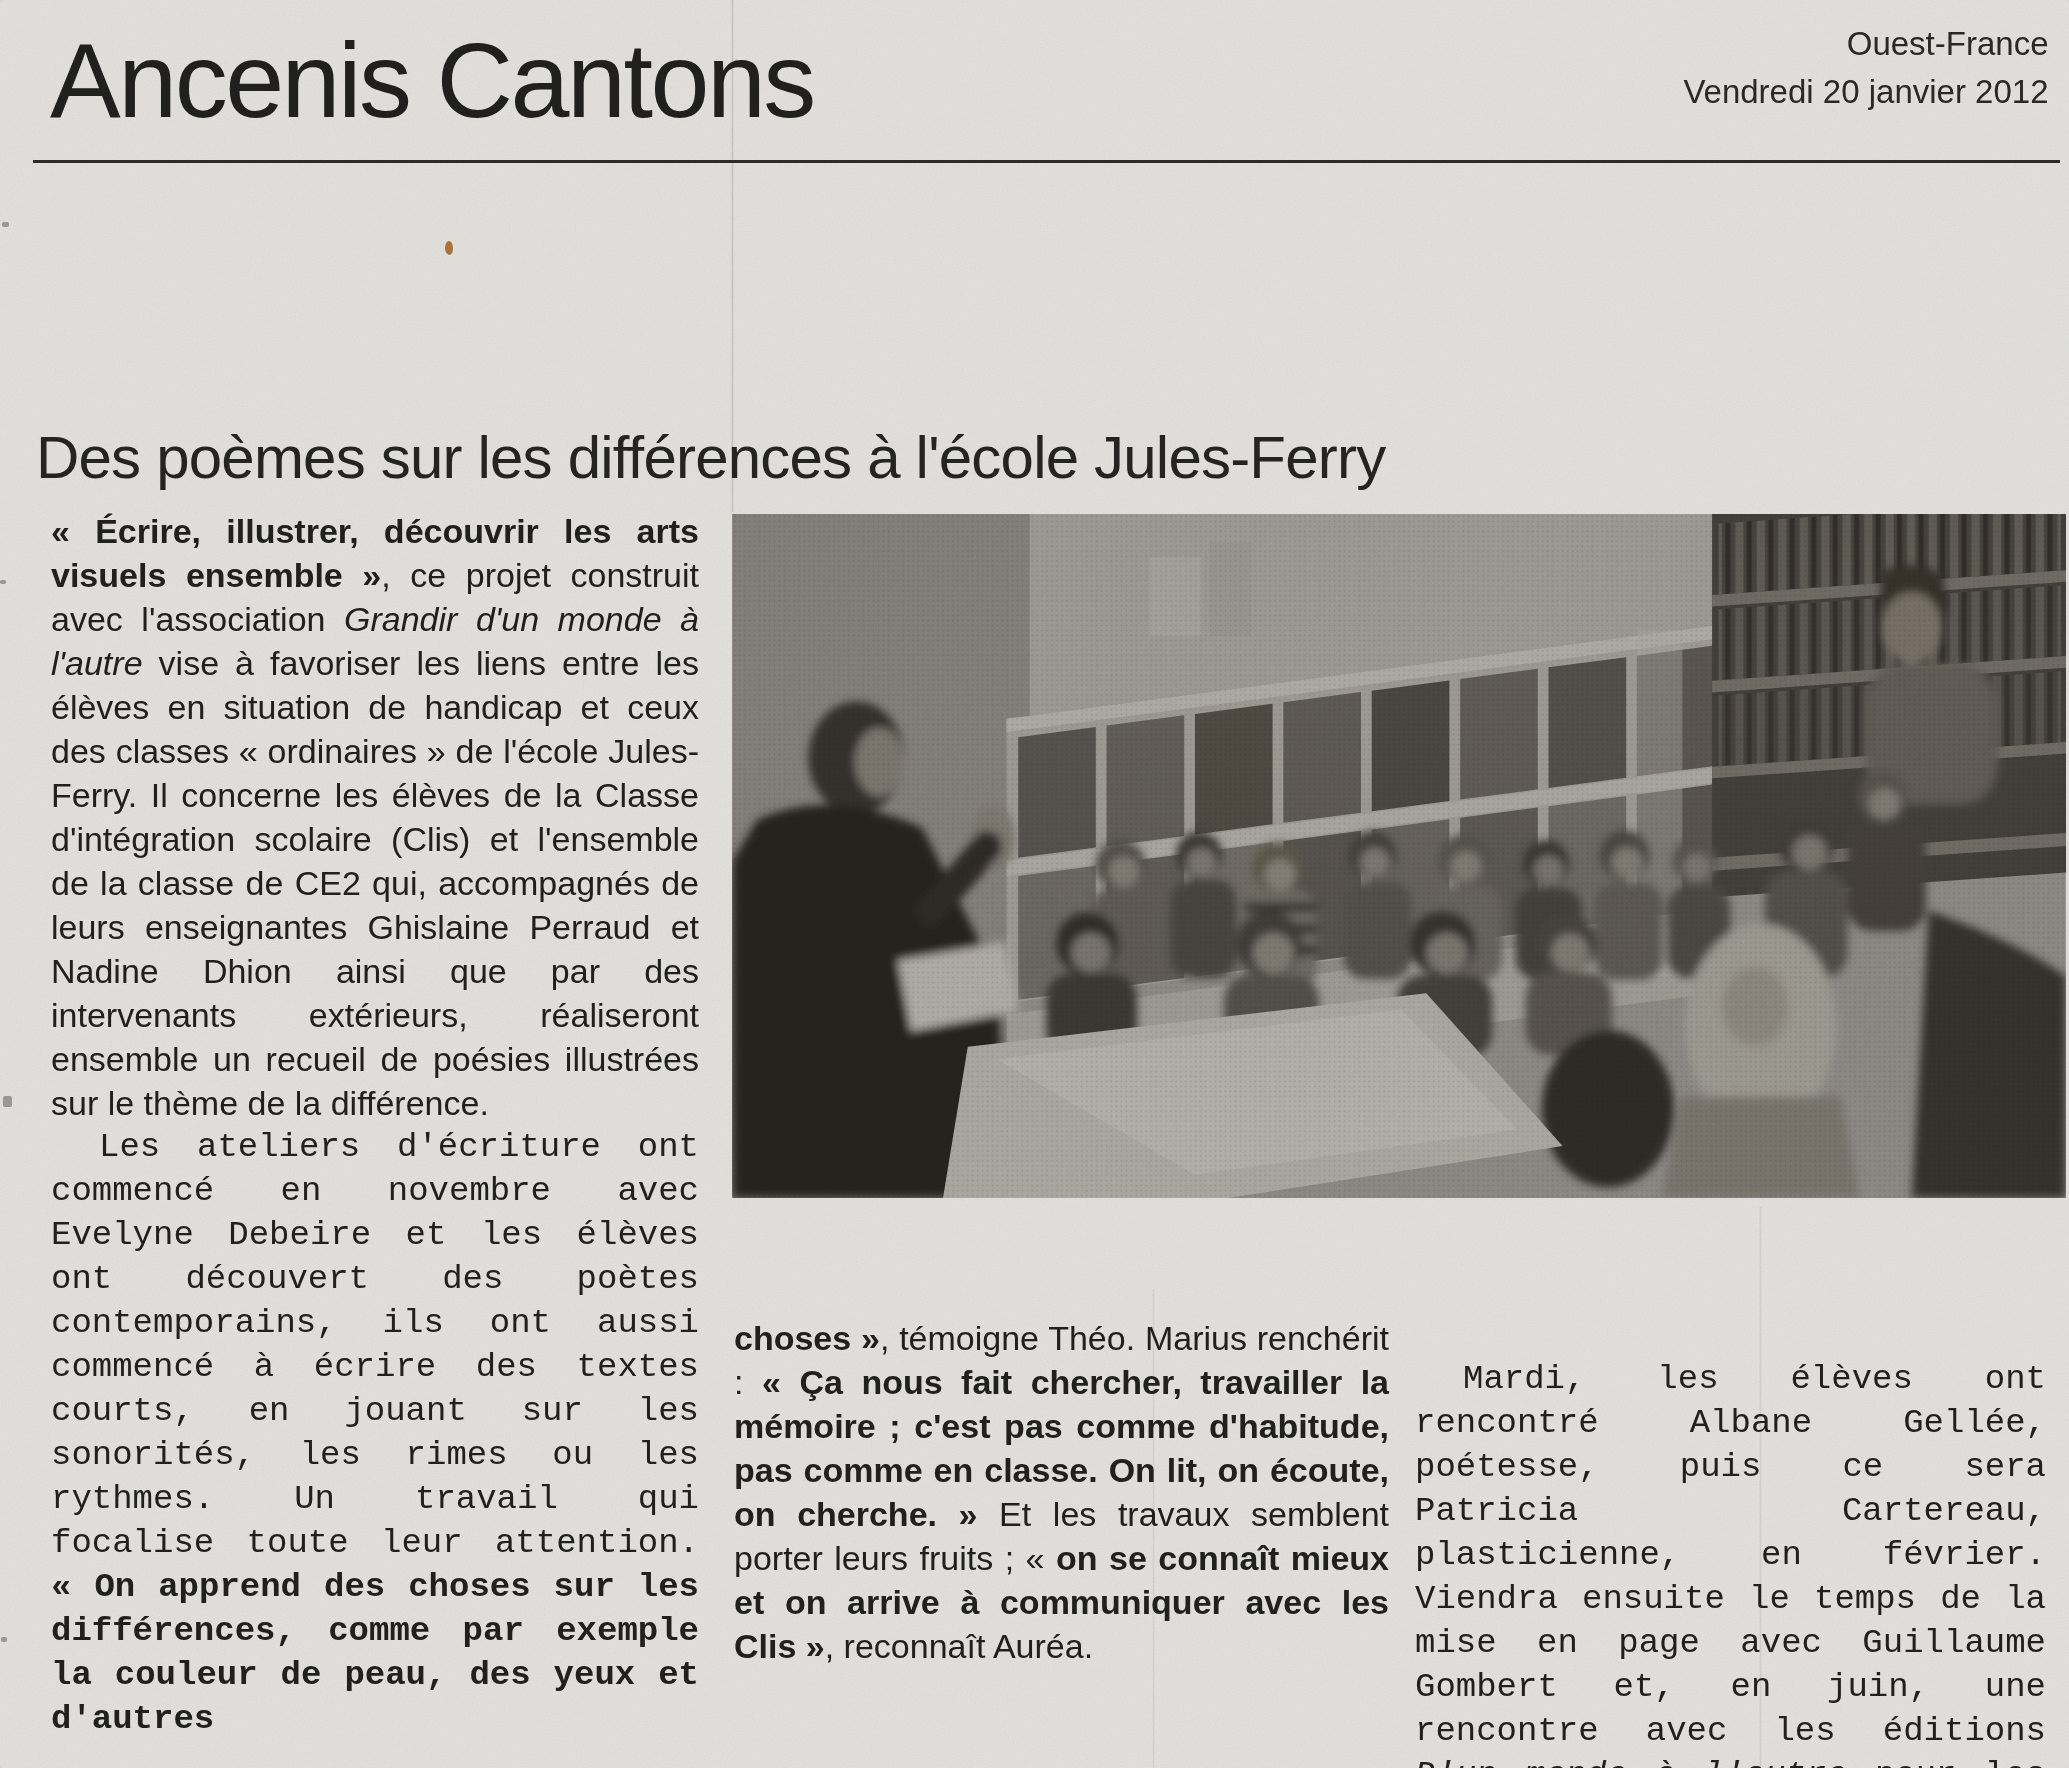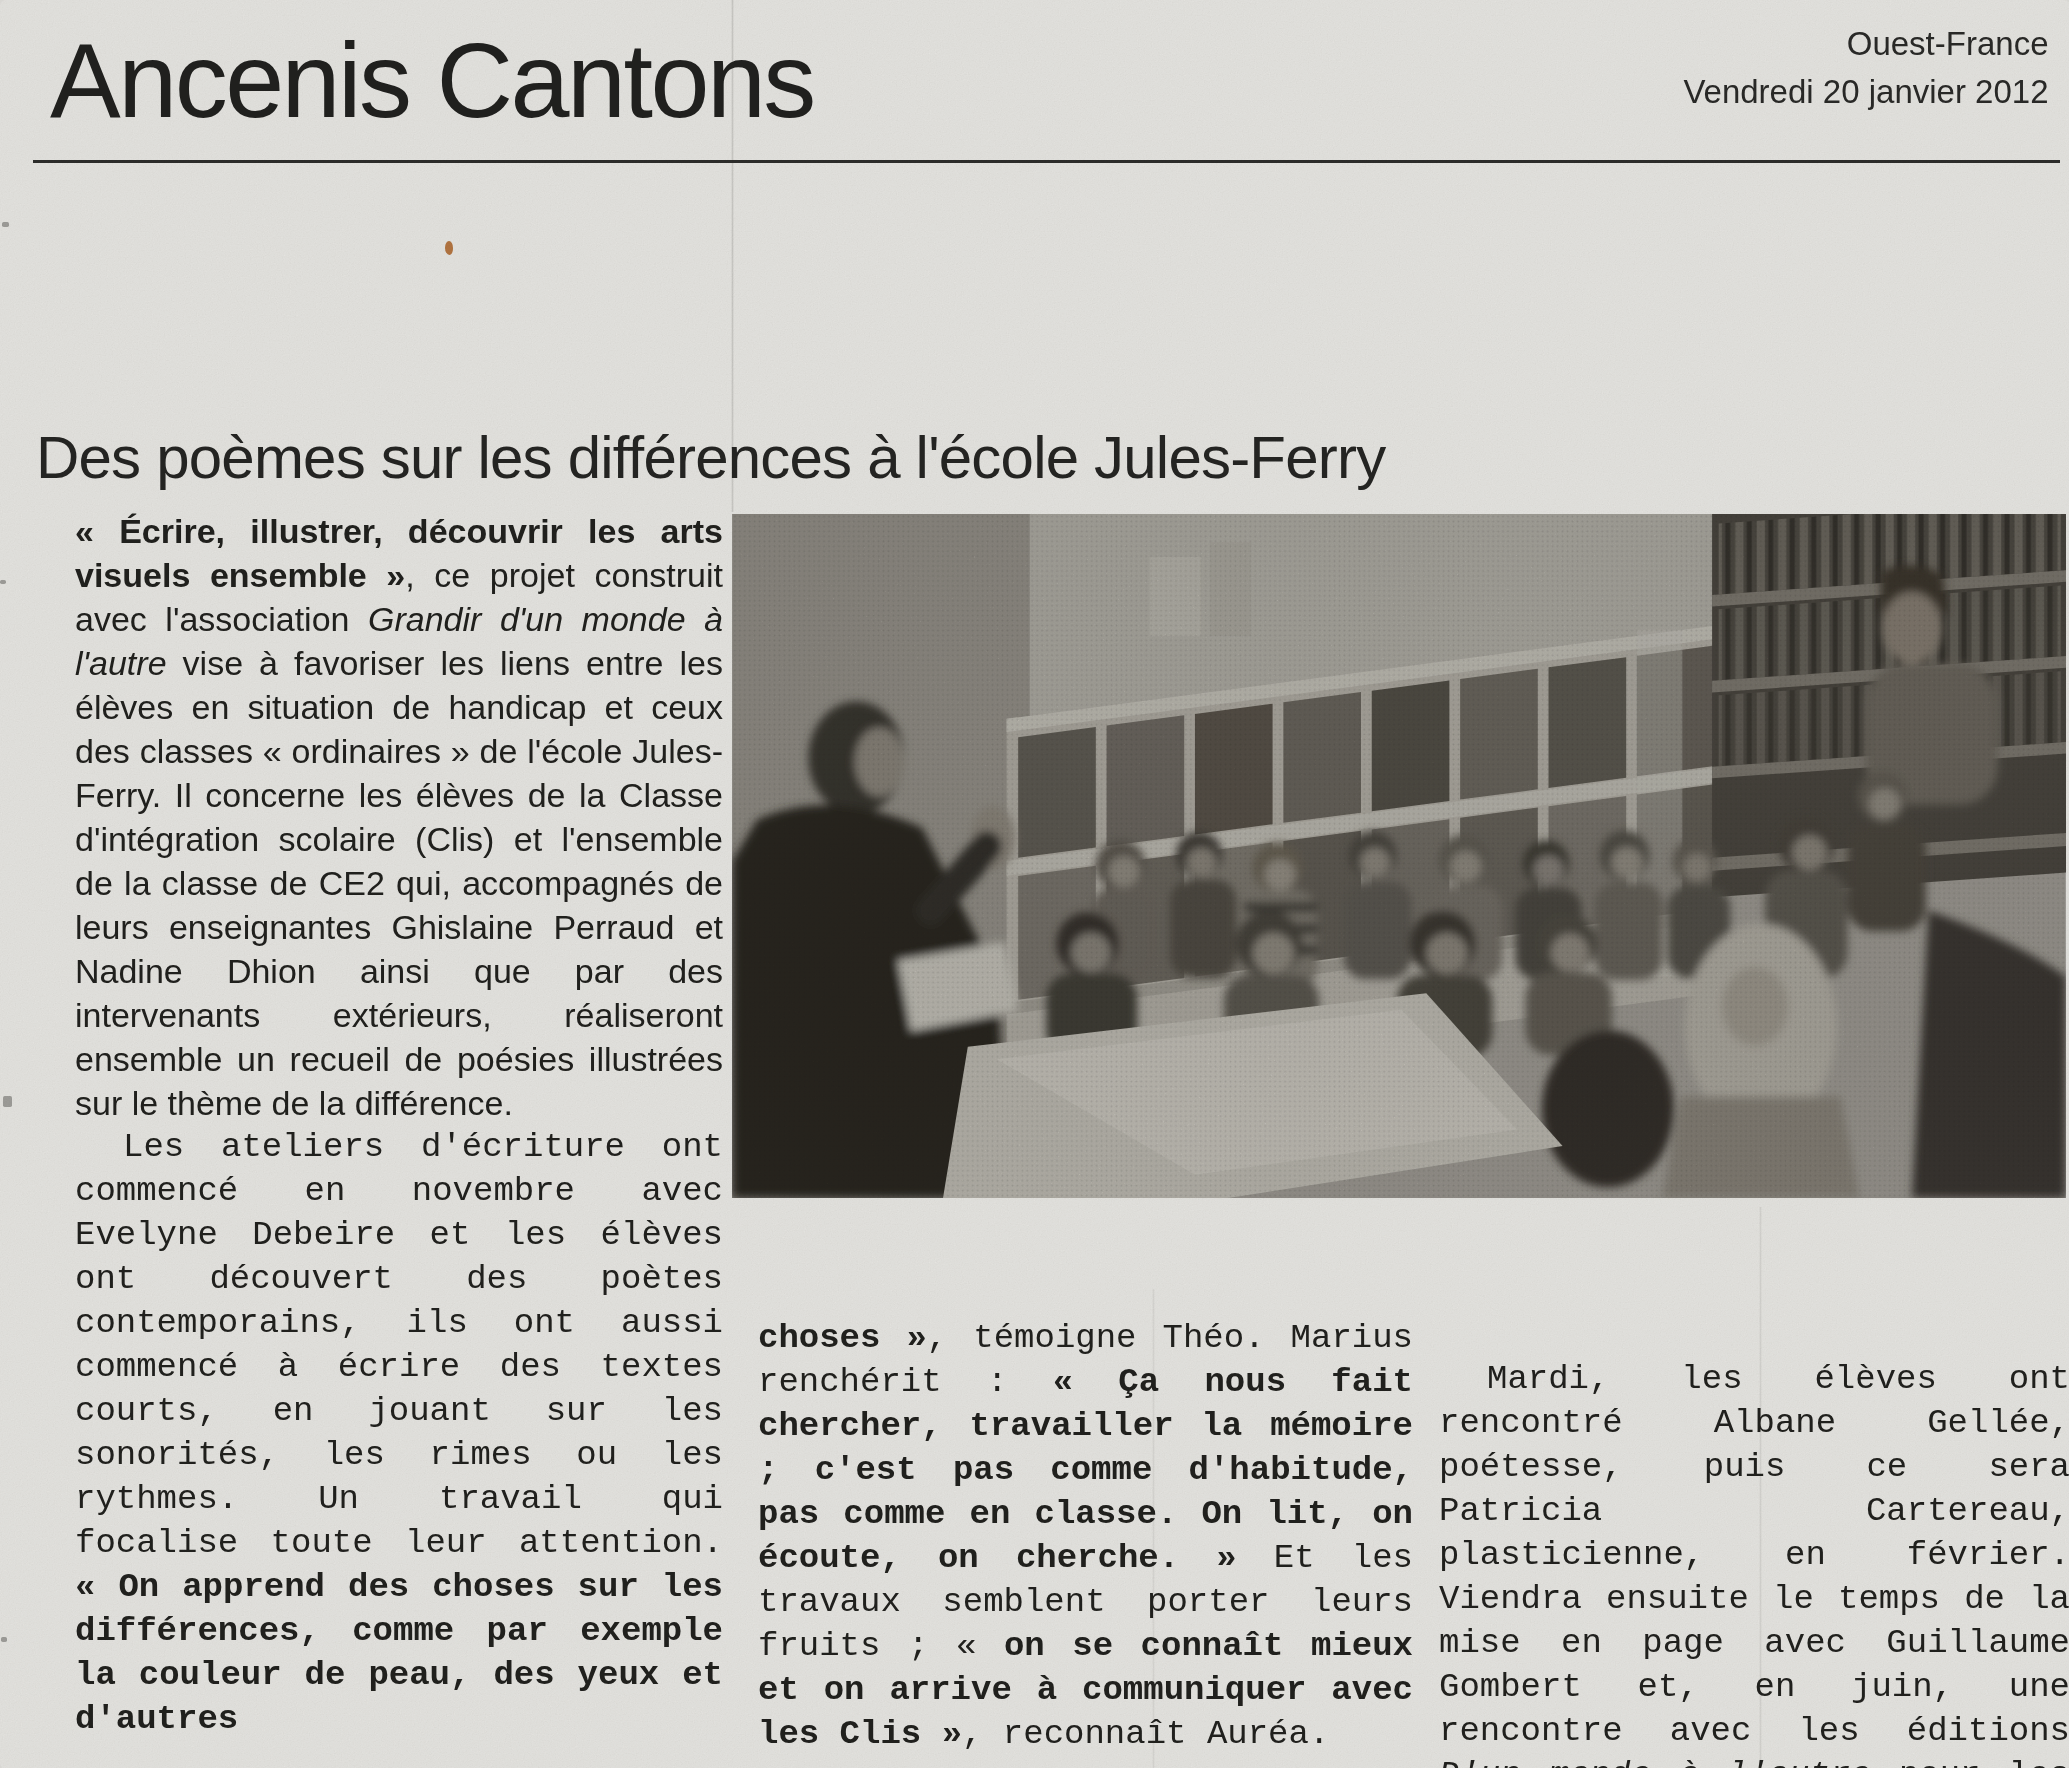--- a/index.html
+++ b/index.html
@@ -41,28 +41,27 @@
     font-size:60px;font-weight:400;letter-spacing:-0.8px;
     color:#262624;white-space:nowrap;
   }
   
   .bodytext{
     position:absolute;
     font-size:34px;line-height:44px;
     text-align:justify;
     color:#22221f;
     hyphens:auto;
-    margin-left:24px;
   }
   .bodytext p{margin:0;}
   .bodytext p.indent{text-indent:48px;font-family:Liberation Mono, monospace;}
   .b{font-weight:700;}
   .i{font-style:italic;}
   .col1{left:51px;top:509px;width:648px;}
-  .col2{left:734px;top:1316px;width:655px;font-family:Liberation Mono, monospace;}
+  .col2{left:734px;top:1316px;width:655px;}
   .col3{left:1415px;top:1357px;width:631px;}
   
   .photo{
     position:absolute;left:732px;top:514px;
     width:1334px;height:684px;
   }
   .caption{
     position:absolute;left:734px;top:1203px;width:1306px;
     font-size:36px;line-height:46px;
     font-style:italic;color:#23231f;

